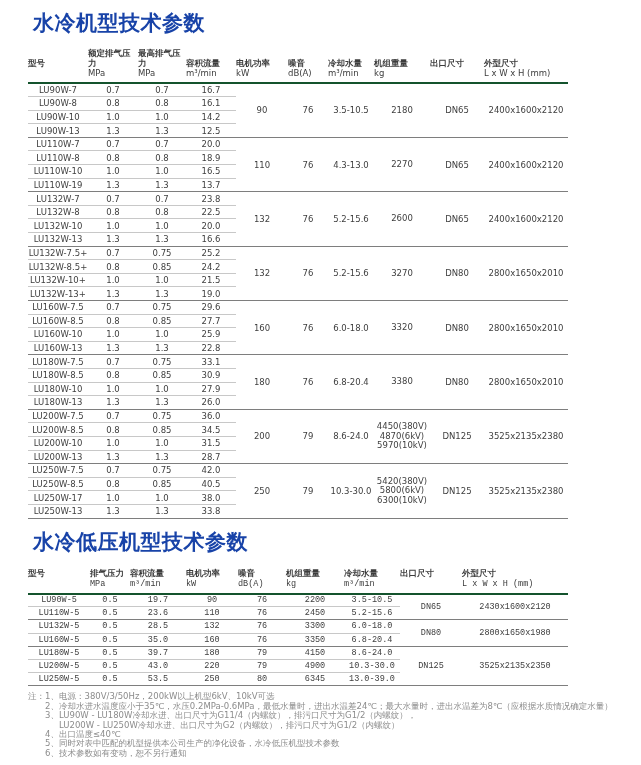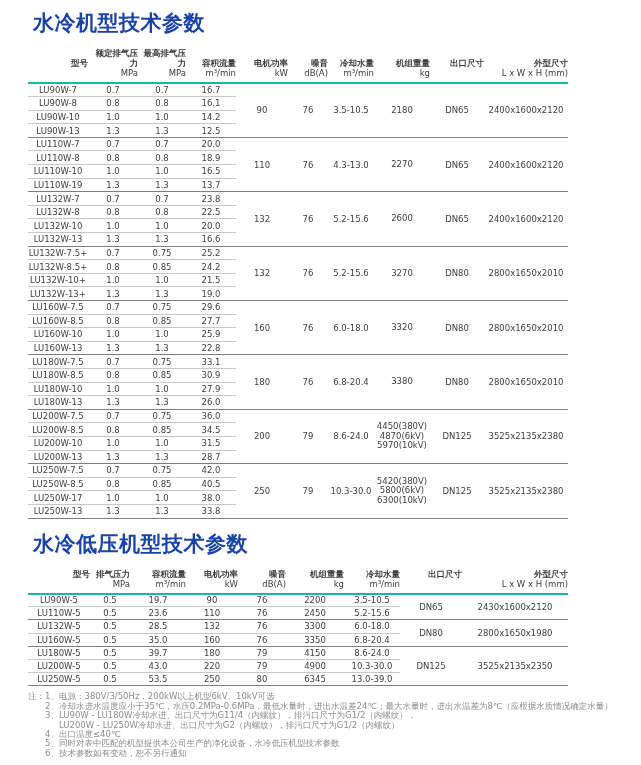--- a/index.html
+++ b/index.html
@@ -8,27 +8,27 @@
     width: 641px; height: 765px;
     font-family: "DejaVu Sans", "Liberation Sans", sans-serif;
     overflow: hidden;
   }
   .page { width: 641px; height: 765px; padding: 10px 0 8px 28px; background: #fff; }
   .title {
     margin: 0; padding-left: 5px;
     font-size: 21px; font-weight: bold; letter-spacing: 0.5px;
     line-height: 26px;
   }
-  .sec2 { margin-top: 12px; }
+  .sec2 { margin-top: 12px; font-family: Liberation Mono, monospace; }
 
   table.spec { border-collapse: collapse; table-layout: fixed; margin-top: 8px; }
   table.spec th {
     vertical-align: bottom; padding: 4px 0 4px;
     font-size: 8.5px; color: #3c3c3c; font-weight: bold;
-    border-bottom: 2px solid #14b8a6; text-align: right;
+    border-bottom: 2px solid #14532d; text-align: left;
   }
   table.spec th .hname { line-height: 10px; }
   table.spec th .hunit { line-height: 10px; font-weight: normal; min-height: 10px; }
   table.spec td {
     font-size: 8.5px; color: #3e3e3e; text-align: center;
     padding: 0; line-height: 10px; height: 13.6px;
   }
   #table2 td { height: 13.2px; }
   td.model { text-align: left; padding-left: 7px; }
   td.thin { border-bottom: 1px solid #c8c8c8; }

